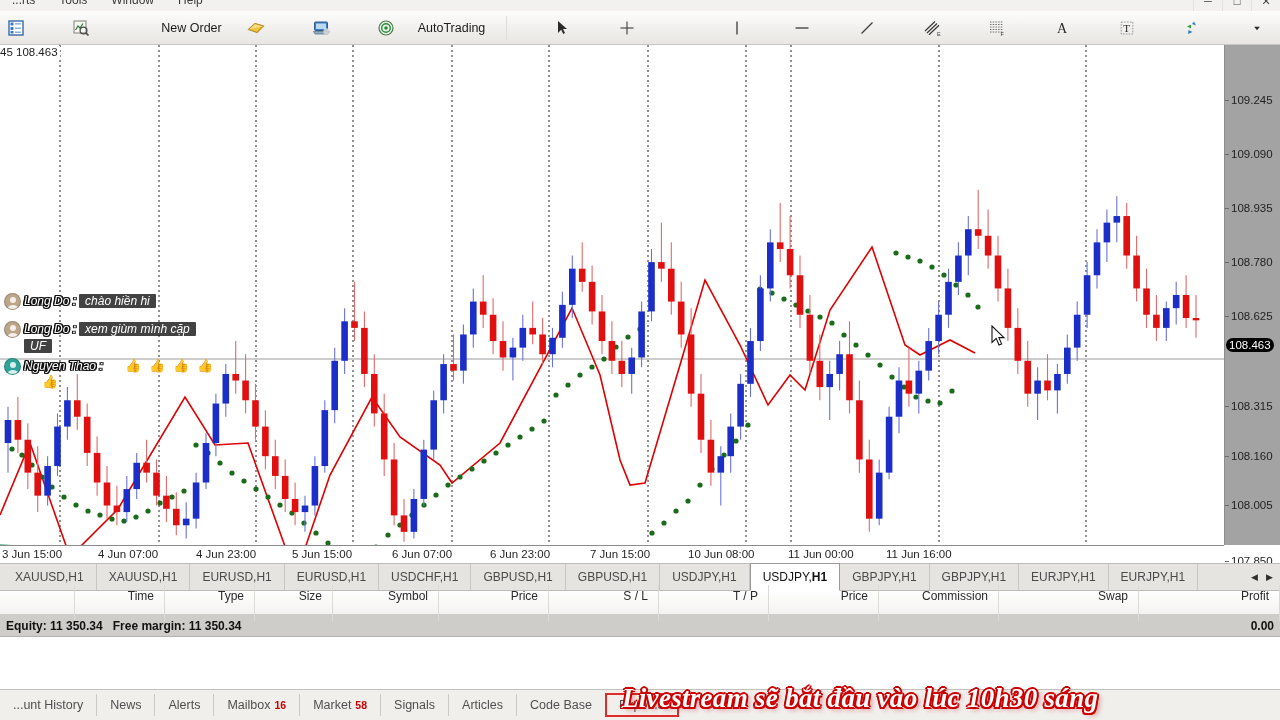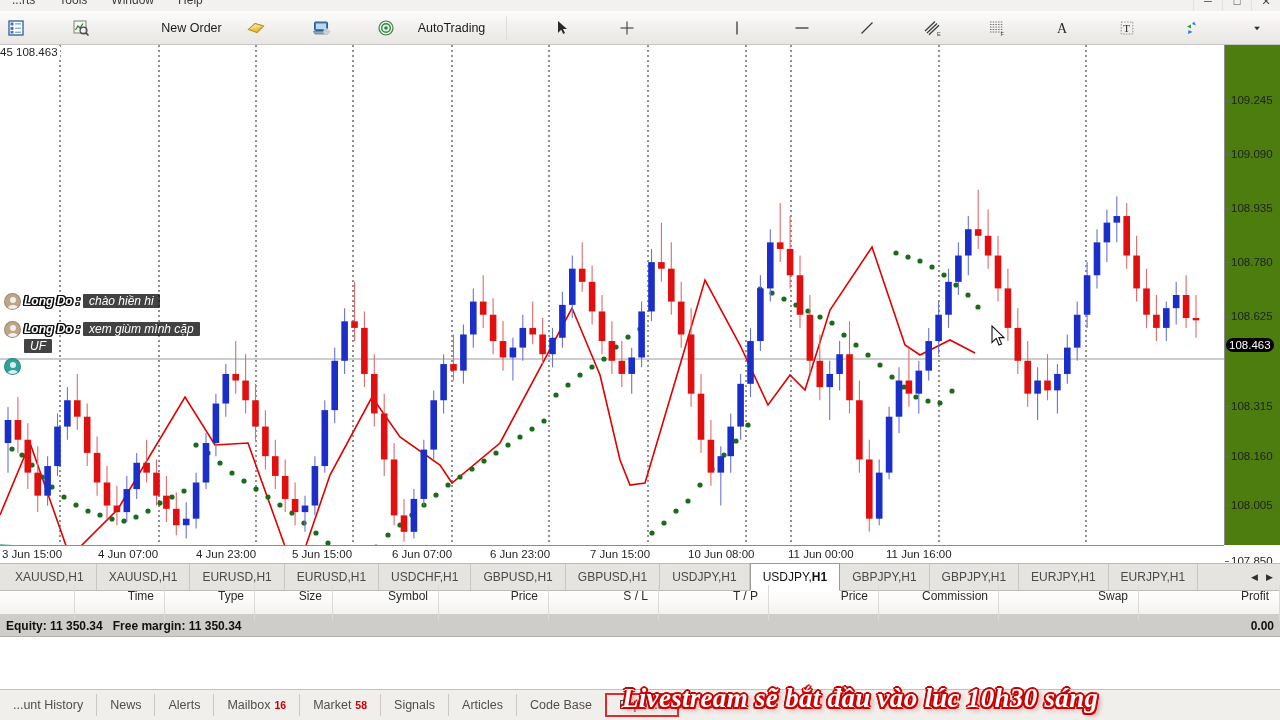--- a/index.html
+++ b/index.html
@@ -57,21 +57,21 @@
   
   .chart-wrap {
     position: absolute; top: 45px; left: 0; width: 1280px; height: 518px;
     background: #ffffff; overflow: hidden;
   }
   .chart-plot { position: absolute; top: 0; left: 0; width: 1224px; height: 500px; background:#fff; }
   .chart-plot svg { display: block; }
 
   .price-axis {
     position: absolute; top: 0; right: 0; width: 56px; height: 500px;
-    border-left: 1px solid #8c8c8c; background: #4d7c0f;
+    border-left: 1px solid #8c8c8c; background: #a3a3a3;
   }
   .price-tick {
     position: absolute; left: 6px; font-size: 11.5px; color: #1f1f1f;
     white-space: nowrap; transform: translateY(-50%);
   }
   .price-tick::before {
     content: ""; position: absolute; left: -6px; top: 50%; width: 4px; height: 1px; background: #6a6a6a;
   }
   .price-current {
     position: absolute; left: 1px; background: #000000; color: #ffffff;
@@ -98,21 +98,21 @@
   .chat-avatar::after {
     content: ""; position: absolute; left: 50%; top: 3px; width: 6px; height: 6px;
     border-radius: 50%; background: rgba(255,255,255,.82); transform: translateX(-50%);
   }
   .chat-avatar::before {
     content: ""; position: absolute; left: 50%; bottom: -4px; width: 11px; height: 8px;
     border-radius: 50% 50% 0 0; background: rgba(255,255,255,.82); transform: translateX(-50%);
   }
   .chat-body { max-width: 400px; line-height: 15px; }
   .chat-name {
-    font-size: 12px; font-weight: bold; color: #ffffff; font-style: italic;
+    font-size: 12px; font-weight: normal; color: #ffffff; font-style: italic;
     text-shadow: -1.3px -1.3px 0 #111, 1.3px -1.3px 0 #111, -1.3px 1.3px 0 #111, 1.3px 1.3px 0 #111,
                  0 -1.4px 0 #111, 0 1.4px 0 #111, -1.4px 0 0 #111, 1.4px 0 0 #111;
     margin-right: 3px;
   }
   .chat-text {
     font-size: 12px; color: #ffffff; font-style: italic; background: rgba(0,0,0,.74);
     padding: 0 6px; border-radius: 1px;
   }
   .heart { font-size: 13px; color: #ef5fa0; letter-spacing: 1px; }
   .thumb { font-size: 13px; letter-spacing: 2px; }
@@ -849,20 +849,24 @@
     <div class="chat-msg" style="margin-top:10px;">
       <div class="chat-avatar" style="background:#bda589"></div>
       <div class="chat-body">
         <span class="chat-name">Long Do :</span><span class="chat-text">xem giùm mình cặp</span>
         <div><span class="chat-text">UF</span></div>
       </div>
     </div>
 
     <div class="chat-msg" style="margin-top:2px;">
       <div class="chat-avatar" style="background:#2fa39a"></div>
+      <div class="chat-body">
+        <span class="chat-name">Nguyen Thao :</span><span class="thumb" style="margin-left:20px;">👍 👍 👍 👍</span>
+        <div class="thumb" style="margin-left:18px;">👍</div>
+      </div>
     </div>
 
   </div>
 
   <div class="symbol-tabs">
     <div id="symtabs" style="display:flex;align-items:stretch;">
         <div class="sym-tab">XAUUSD,H1</div>
         <div class="sym-tab">XAUUSD,H1</div>
         <div class="sym-tab">EURUSD,H1</div>
         <div class="sym-tab">EURUSD,H1</div>

